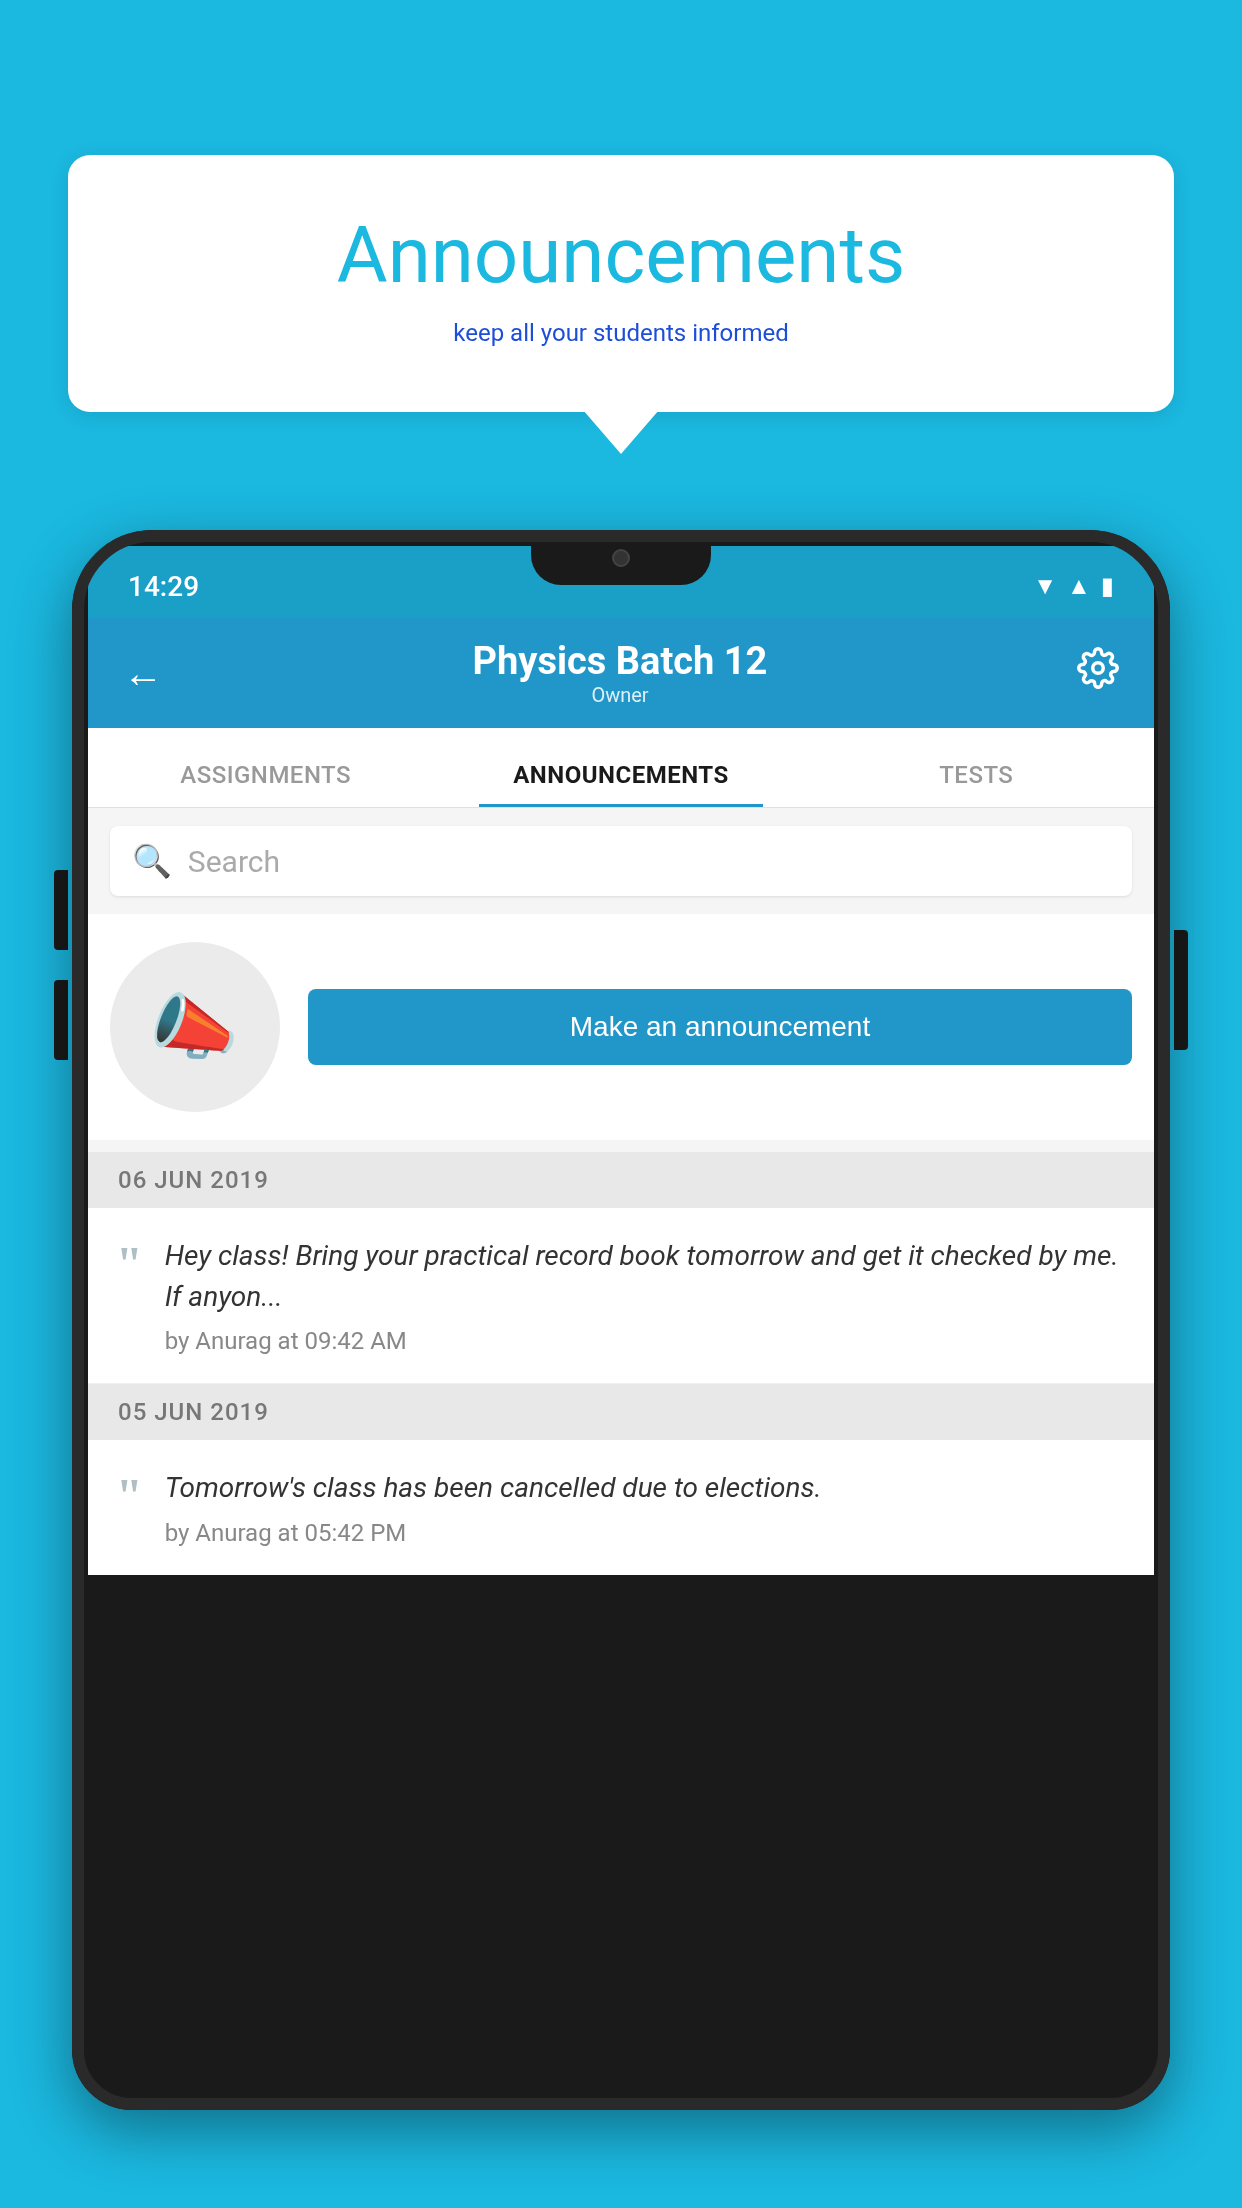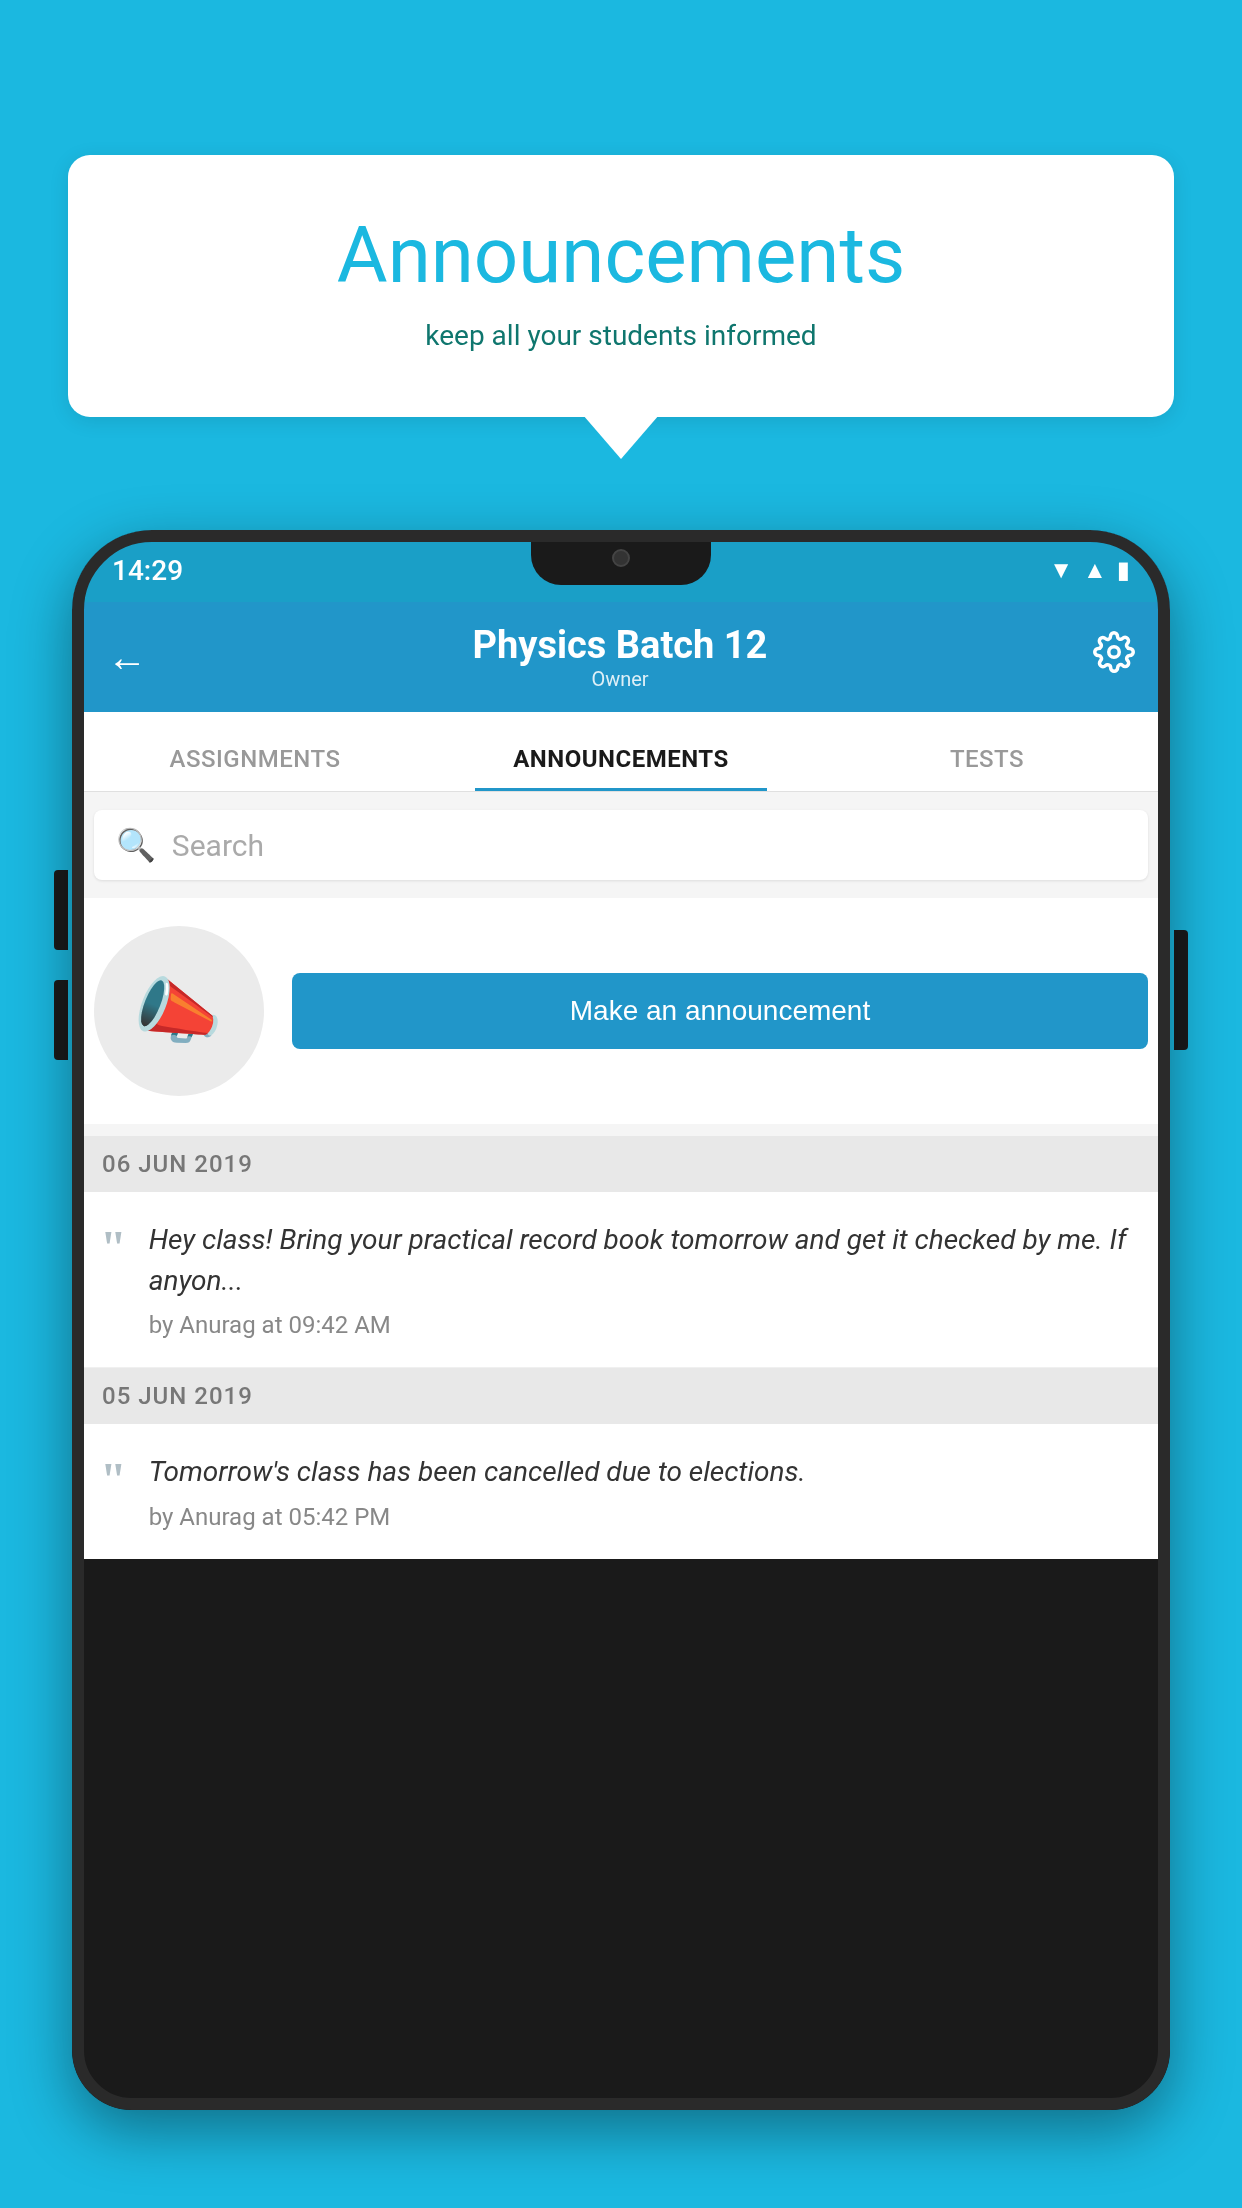--- a/index.html
+++ b/index.html
@@ -44,38 +44,38 @@
     }
 
     .bubble-title {
       color: #1bb8e0;
       font-size: 78px;
       font-weight: 400;
       margin-bottom: 18px;
     }
 
     .bubble-subtitle {
-      color: #0f766e;
-      font-size: 28px;
+      color: #1d4ed8;
+      font-size: 24px;
       font-weight: 400;
     }
 
     
     .phone-container {
       position: absolute;
       top: 530px;
       left: 72px;
       right: 72px;
       bottom: 0;
     }
 
     .phone-frame {
       background: #1a1a1a;
       border-radius: 80px 80px 60px 60px;
-      padding: 0;
+      padding: 16px;
       overflow: hidden;
       position: relative;
       height: 1580px;
       box-shadow: 0 20px 60px rgba(0,0,0,0.4);
     }
 
     
     .phone-frame::before {
       content: '';
       position: absolute;

